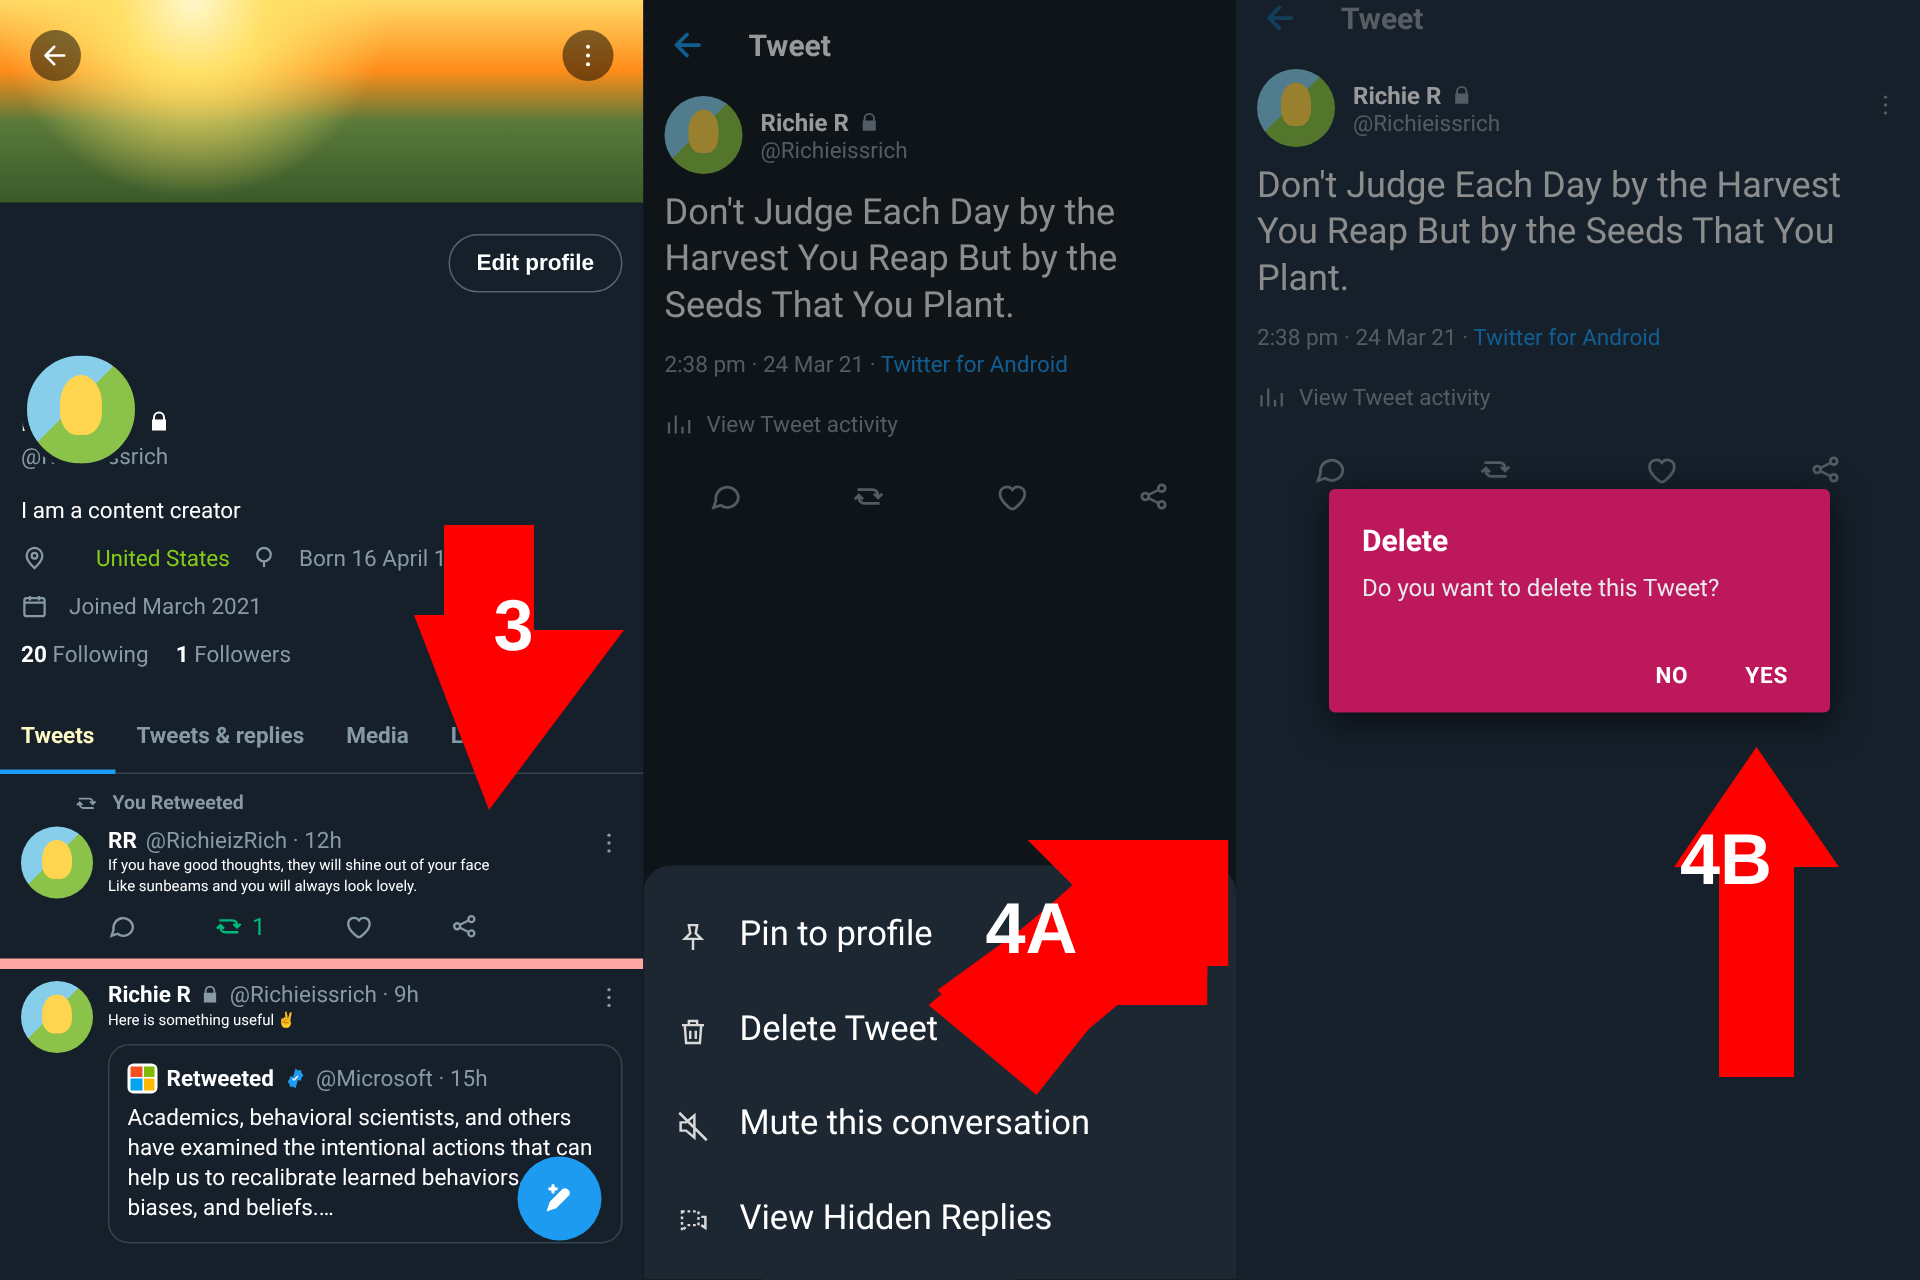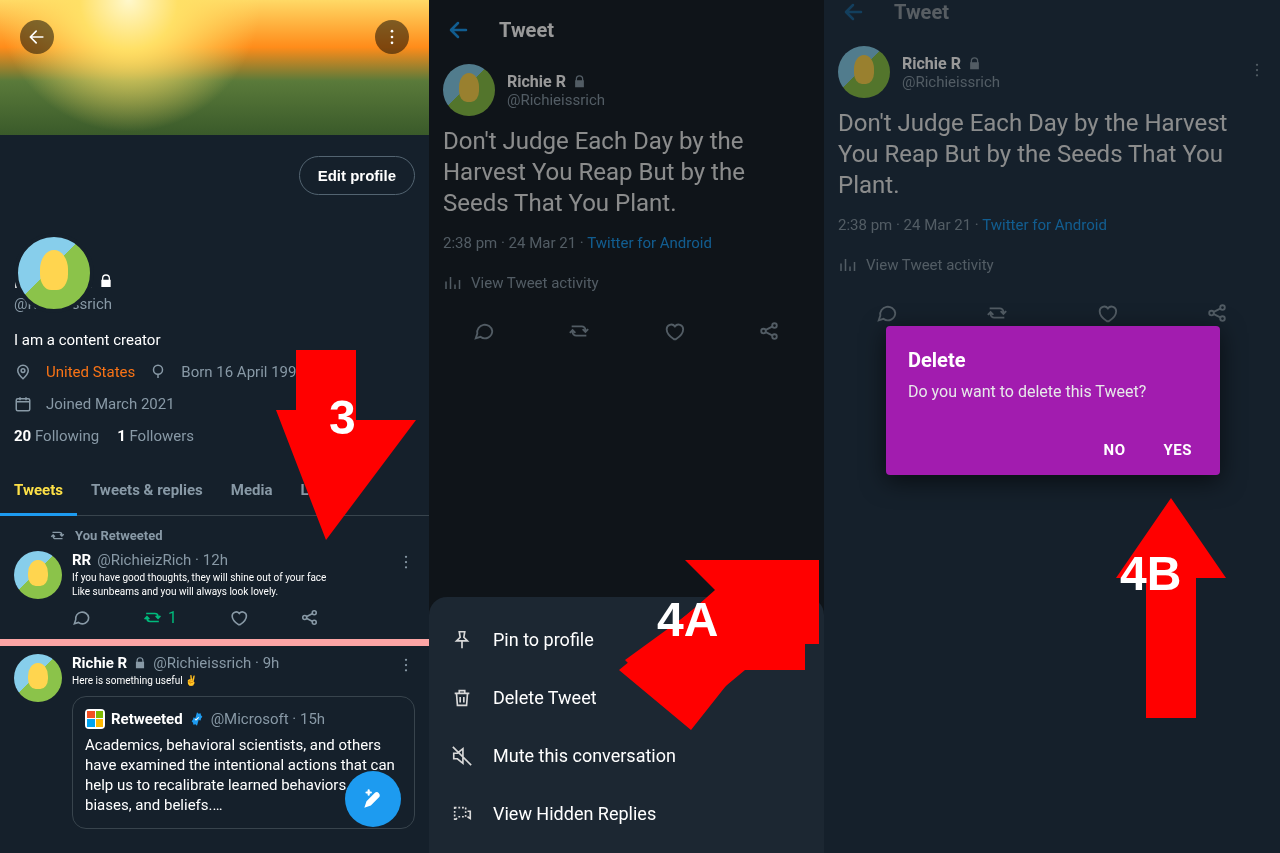--- a/index.html
+++ b/index.html
@@ -16,28 +16,28 @@
   .dots-btn { position: absolute; top: 20px; right: 20px; width: 34px; height: 34px; background: rgba(0,0,0,.5); border-radius: 50%; display:flex; align-items:center; justify-content:center; }
   .avatar-large { width: 80px; height: 80px; border-radius: 50%; border: 4px solid #15202b; position: absolute; top: 98px; left: 14px; background: #8bc34a; overflow:hidden; }
   .edit-btn { position: absolute; top: 156px; right: 14px; border: 1px solid #536471; border-radius: 30px; padding: 10px 18px; color: #fff; font-weight: 600; font-size: 15px; background: transparent; }
 
   .profile-info { padding: 54px 14px 0 14px; }
   .display-name { font-size: 21px; font-weight: 800; display:flex; align-items:center; gap:6px; }
   .lock-icon { width:16px; height:16px; }
   .handle { color: #8899a6; font-size: 15px; margin-top: 2px; }
   .bio { margin-top: 18px; font-size: 15px; }
   .meta-row { margin-top: 14px; display: flex; gap: 14px; align-items: center; font-size: 15px; color: #8899a6; }
-  .meta-row .link { color: #f97316; }
+  .meta-row .link { color: #84cc16; margin-left: 18px; }
   .meta-row svg, .meta-row .ico { width:18px; height:18px; flex-shrink:0; }
   .follow-row { margin-top: 14px; font-size: 15px; color: #8899a6; display:flex; gap:18px; }
   .follow-row b { color:#fff; font-weight:700; }
 
   .tabs { display:flex; margin-top: 22px; border-bottom: 1px solid #38444d; }
   .tab { flex: 0 0 auto; padding: 14px 14px; color:#8899a6; font-weight:700; font-size:15px; }
-  .tab.active { color:#fde047; border-bottom: 3px solid #1d9bf0; margin-bottom:-1px; }
+  .tab.active { color:#fef9c3; border-bottom: 3px solid #1d9bf0; margin-bottom:-1px; }
 
   .feed { }
   .rt-label { color:#8899a6; font-size:13px; font-weight:700; display:flex; align-items:center; gap:10px; padding: 12px 14px 0 50px; }
   .tweet { display:flex; gap:10px; padding: 8px 14px 6px 14px; border-bottom:7px solid #fca5a5; position:relative; }
   .tweet:last-child { border-bottom:none; }
   .av { width: 48px; height:48px; border-radius:50%; background:#8bc34a; flex-shrink:0; }
   .tw-body { flex:1; min-width:0; }
   .tw-header { display:flex; align-items:center; gap:6px; font-size:15px; }
   .tw-header .nm { font-weight:700; color:#fff; }
   .tw-header .sub { color:#8899a6; }
@@ -60,25 +60,25 @@
   .detail-head { display:flex; gap:12px; padding: 4px 6px; align-items:center; }
   .detail-head .names { display:flex; flex-direction:column; }
   .big-tweet { font-size: 24px; color:#e7e9ea; padding: 6px; line-height:1.3; }
   .tw-meta { color:#8899a6; font-size:15px; padding: 8px 6px; }
   .tw-meta .src { color:#1d9bf0; }
   .activity { display:flex; align-items:flex-end; gap:10px; color:#8899a6; font-size:15px; padding: 14px 6px; }
   .detail-actions { display:flex; justify-content:space-around; padding: 14px 0; color:#8899a6; }
 
   
   .sheet { position:absolute; bottom:0; left:0; right:0; background:#1c2732; border-top-left-radius:18px; border-top-right-radius:18px; padding: 14px 0 10px 0; }
-  .sheet-item { display:flex; align-items:flex-start; gap:20px; padding: 18px 22px; color:#fff; font-size:18px; }
+  .sheet-item { display:flex; align-items:flex-end; gap:20px; padding: 18px 22px; color:#fff; font-size:23px; }
   .sheet-item svg { width:22px; height:22px; flex-shrink:0; }
 
   
-  .dialog { position:absolute; top:326px; left:62px; width:334px; background:#a21caf; border-radius:4px; padding: 22px 22px 4px 22px; box-shadow:0 6px 24px rgba(0,0,0,.6); }
+  .dialog { position:absolute; top:326px; left:62px; width:334px; background:#be185d; border-radius:4px; padding: 22px 22px 4px 22px; box-shadow:0 6px 24px rgba(0,0,0,.6); }
   .dialog h3 { font-size:20px; font-weight:700; margin-bottom:10px; }
   .dialog p { font-size:16px; color:#e7e9ea; }
   .dialog-actions { display:flex; justify-content:flex-end; gap:38px; padding: 40px 6px 12px 0; font-weight:700; font-size:15px; letter-spacing:.5px; }
 
   
   .arrow { position:absolute; }
   .arrow-label { position:absolute; font-size:48px; font-weight:800; color:#fff; font-family: Arial, sans-serif; }
 
   
   .ico-stroke { stroke:#8899a6; stroke-width:2; fill:none; }

